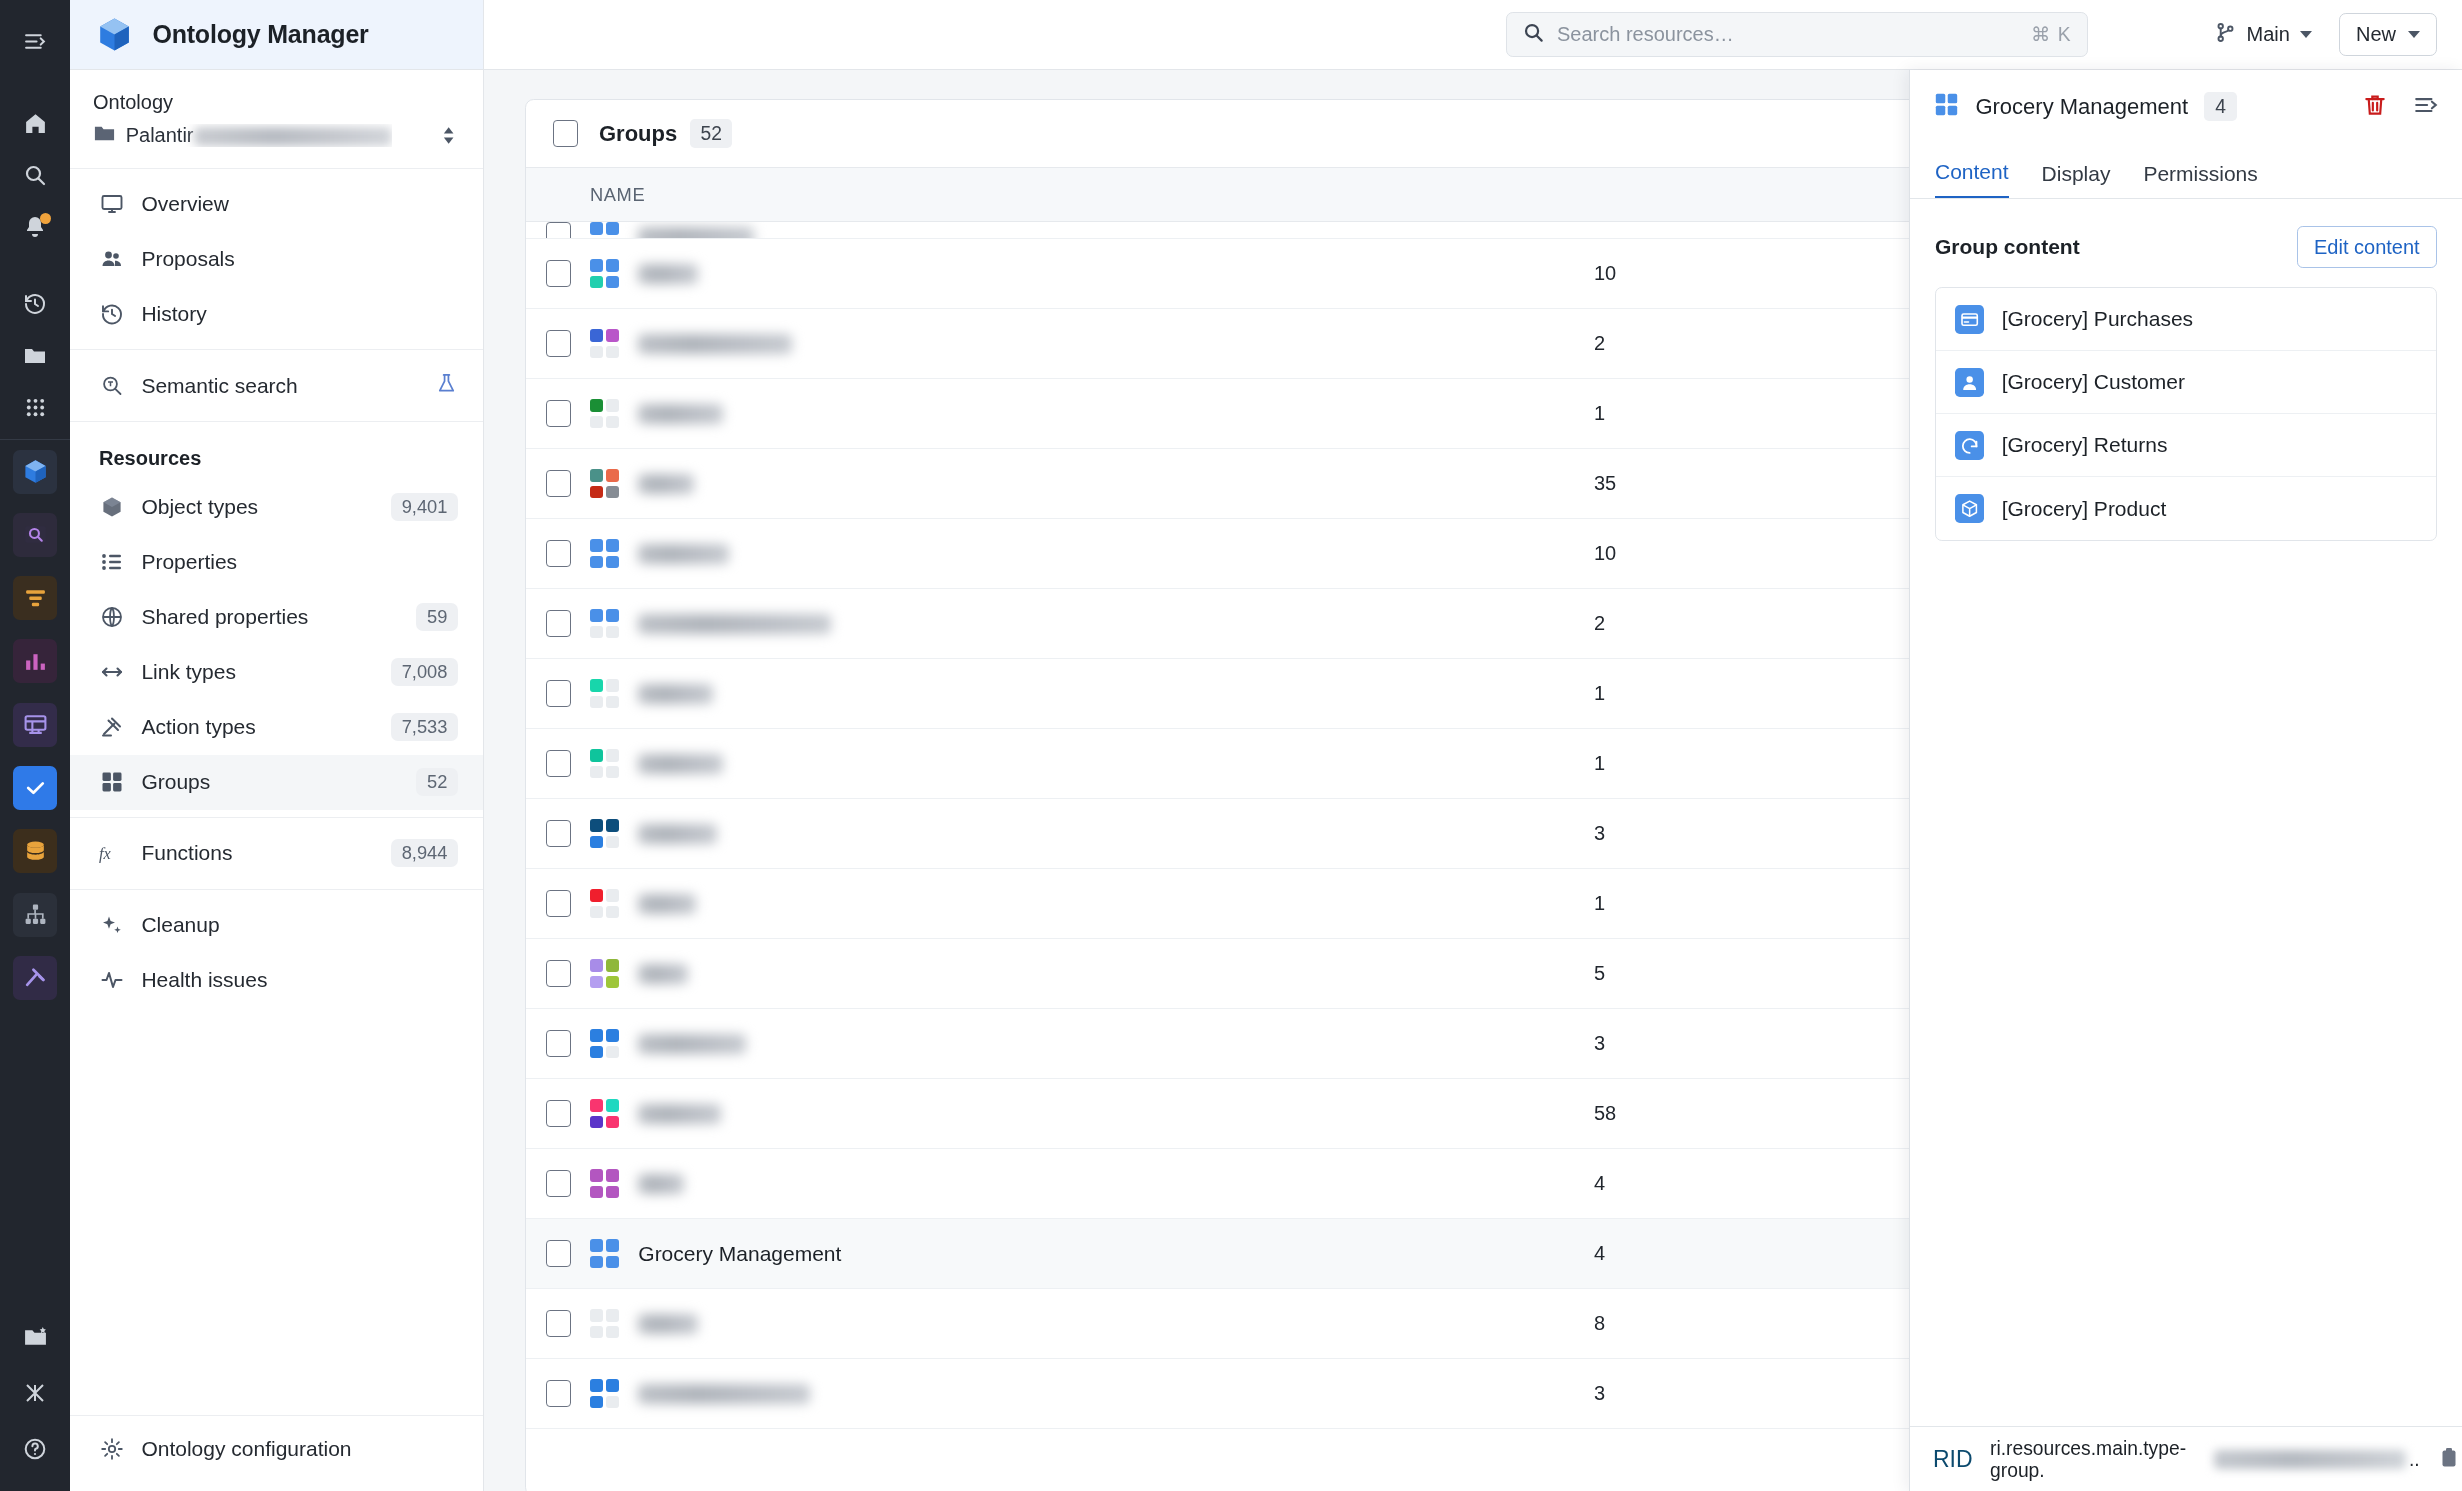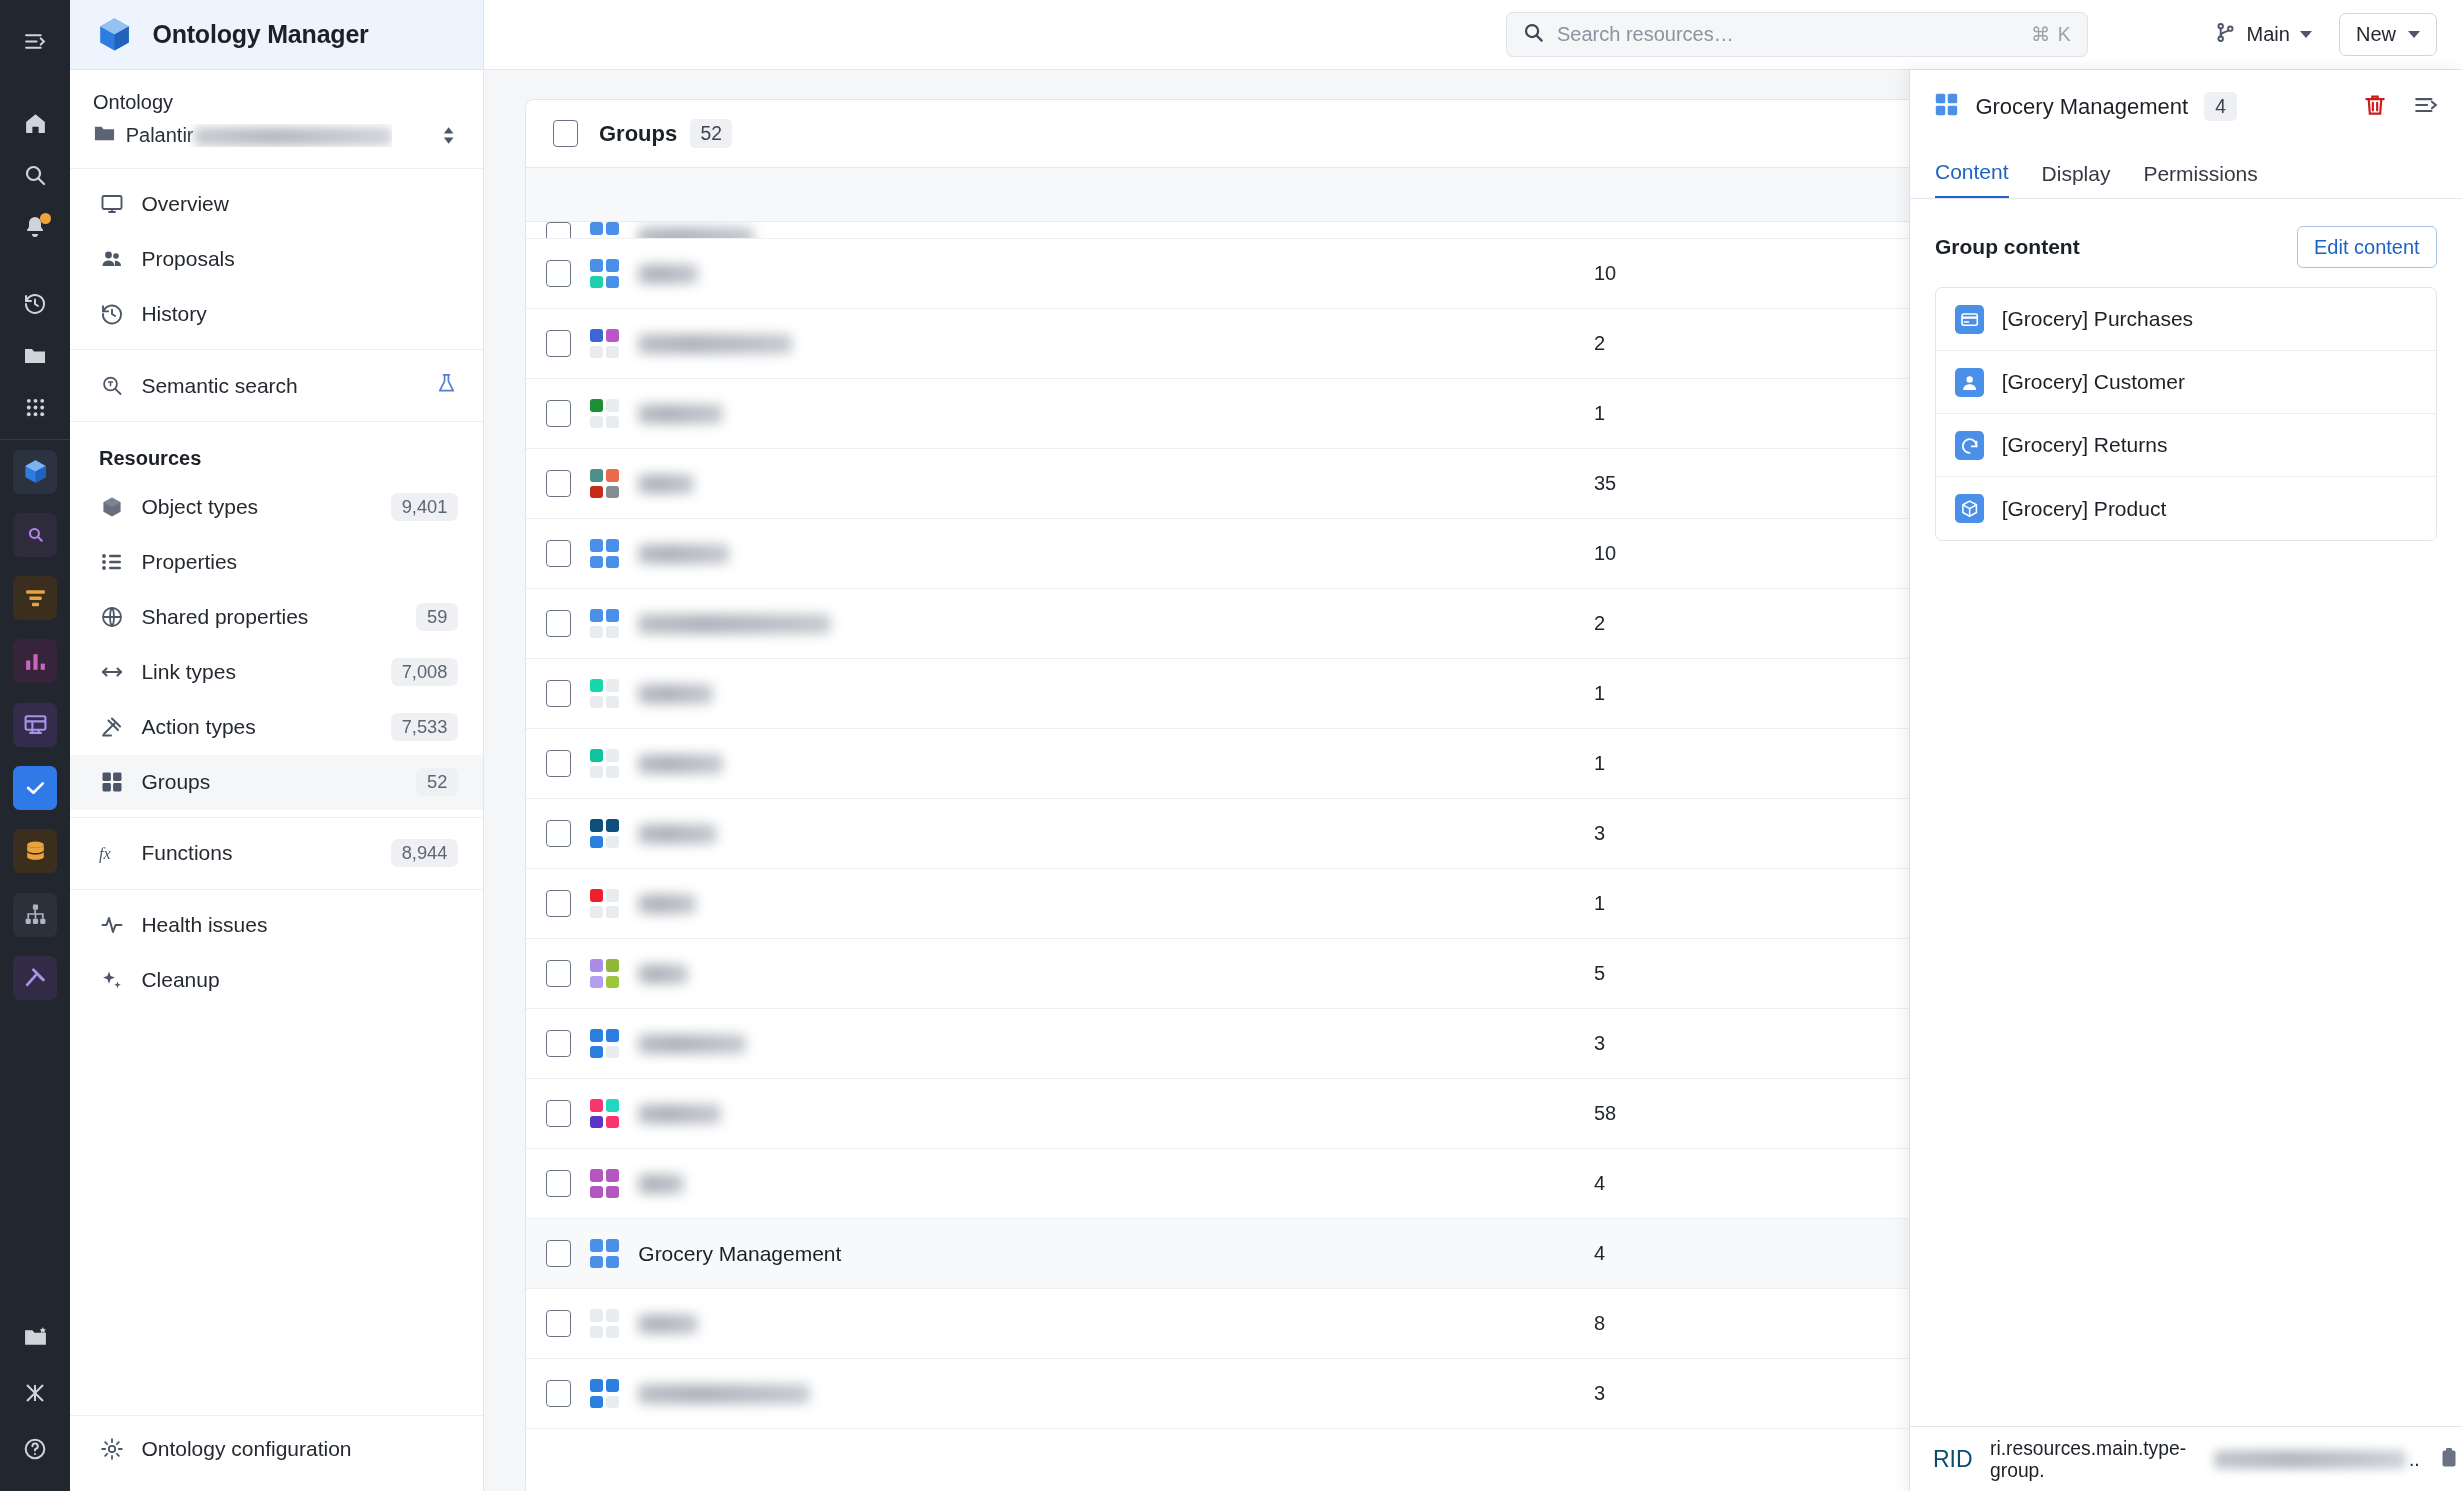--- a/index.html
+++ b/index.html
@@ -532,34 +532,34 @@
             </svg>
         </span>
         <span class="lbl">Functions</span>
         <span class="nav-badge">8,944</span>
       </div>
     </div>
 
     <div class="nav-group" style="border-top:1px solid #eceef1;">
       <div class="nav-item">
         <span class="ic">
-          <svg width="24" height="24" viewBox="0 0 24 24" fill="none" stroke="#4c5665" stroke-width="2" stroke-linecap="round" stroke-linejoin="round">
-              <path d="M2.5 12h4l2.5-7 4 14 2.5-7h6"></path>
-            </svg>
-        </span>
-        <span class="lbl">Health issues</span>
-      </div>
-      <div class="nav-item">
-        <span class="ic">
           <svg width="24" height="24" viewBox="0 0 24 24" fill="#4c5665">
               <path d="M9 3.5 10.6 8 15 9.6 10.6 11.2 9 15.7 7.4 11.2 3 9.6 7.4 8z"></path>
               <path d="M17.5 13.5l.9 2.4 2.4.9-2.4.9-.9 2.4-.9-2.4-2.4-.9 2.4-.9z"></path>
             </svg>
         </span>
         <span class="lbl">Cleanup</span>
+      </div>
+      <div class="nav-item">
+        <span class="ic">
+          <svg width="24" height="24" viewBox="0 0 24 24" fill="none" stroke="#4c5665" stroke-width="2" stroke-linecap="round" stroke-linejoin="round">
+              <path d="M2.5 12h4l2.5-7 4 14 2.5-7h6"></path>
+            </svg>
+        </span>
+        <span class="lbl">Health issues</span>
       </div>
     </div>
 
     <div class="sidebar-bottom">
       <div class="nav-item">
         <span class="ic">
           <svg width="24" height="24" viewBox="0 0 24 24" fill="none" stroke="#4c5665" stroke-width="1.8">
               <circle cx="12" cy="12" r="3.2"></circle>
               <path d="M12 2.2v3M12 18.8v3M21.8 12h-3M5.2 12h-3M18.9 5.1l-2.1 2.1M7.2 16.8l-2.1 2.1M18.9 18.9l-2.1-2.1M7.2 7.2 5.1 5.1" stroke-linecap="round"></path>
             </svg>
@@ -615,20 +615,21 @@
               <svg width="25" height="25" viewBox="0 0 24 24" fill="none" stroke="#1e63c4" stroke-width="2">
                   <circle cx="12" cy="12" r="9.2"></circle>
                   <path d="M12 7.5v9M7.5 12h9" stroke-linecap="round"></path>
                 </svg>
             </span>
             <span>New group</span>
           </span>
         </div>
 
         <div class="tbl-head">
+          <div class="col-name">NAME</div>
         </div>
 
         <div id="rows">
             <div class="row clipped">
               <div class="row-chk-wrap">
                 <span class="chk"></span>
               </div>
               <div class="name-cell">
                 <span class="gicon">
                   <i style="background: rgb(74, 144, 232);"></i>

